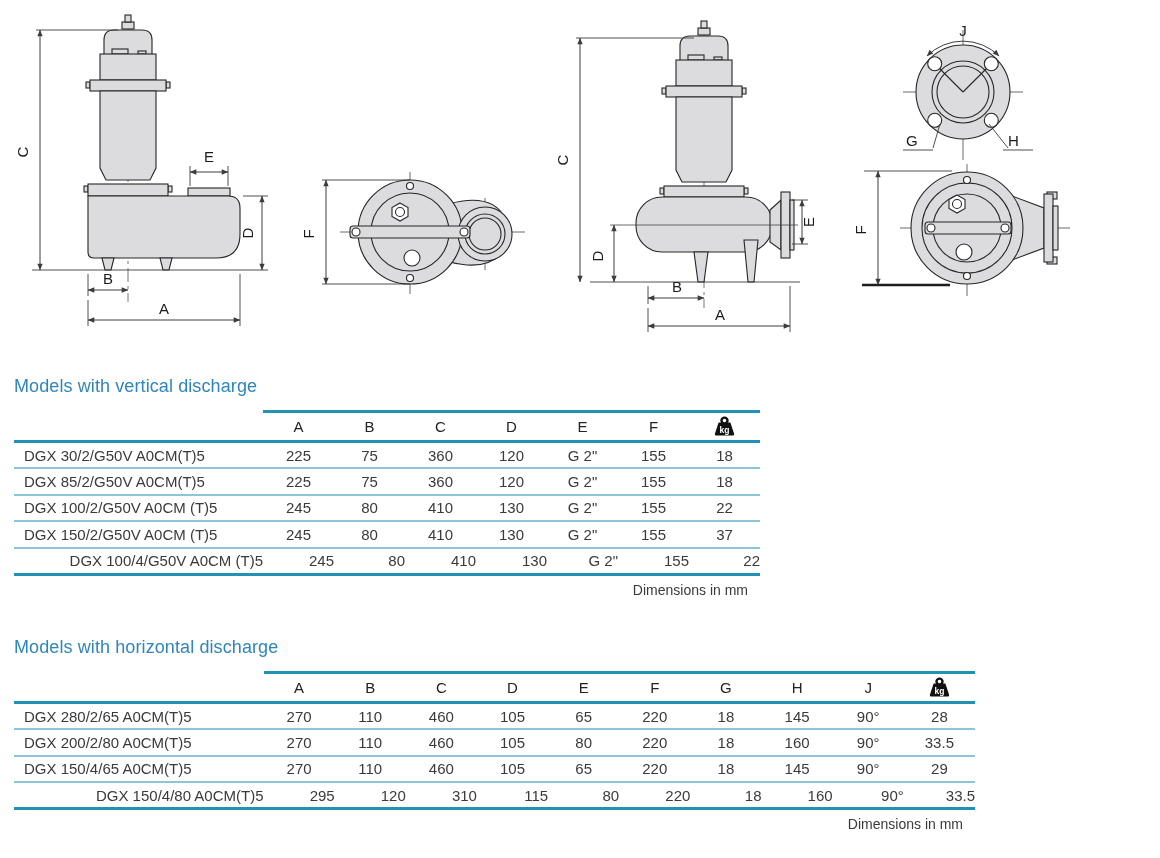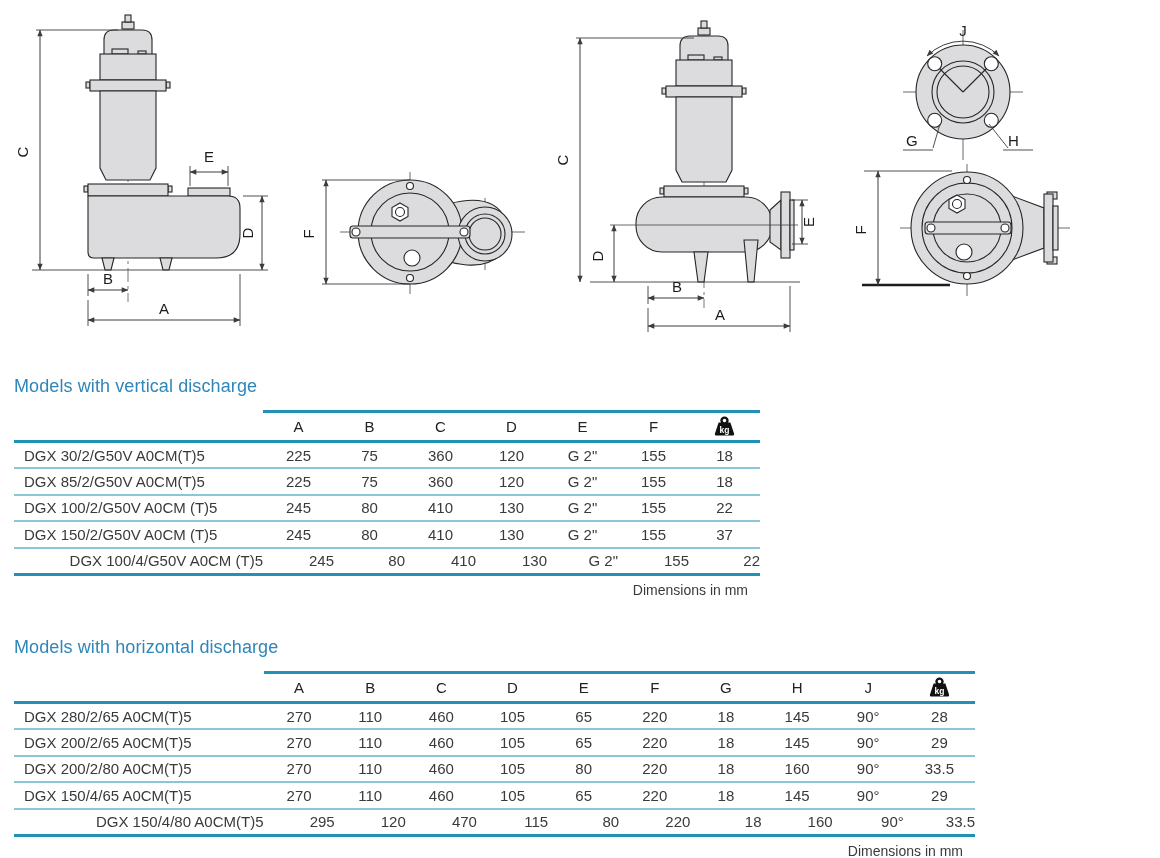--- a/index.html
+++ b/index.html
@@ -332,33 +332,20 @@
           <td>460</td>
           <td>105</td>
           <td>65</td>
           <td>220</td>
           <td>18</td>
           <td>145</td>
           <td>90°</td>
           <td>28</td>
         </tr>
         <tr>
-          <td class="model">DGX 200/2/65 A0CM(T)5</td>
-          <td>270</td>
-          <td>110</td>
-          <td>460</td>
-          <td>105</td>
-          <td>65</td>
-          <td>220</td>
-          <td>18</td>
-          <td>145</td>
-          <td>90°</td>
-          <td>29</td>
-        </tr>
-        <tr>
           <td class="model">DGX 200/2/80 A0CM(T)5</td>
           <td>270</td>
           <td>110</td>
           <td>460</td>
           <td>105</td>
           <td>80</td>
           <td>220</td>
           <td>18</td>
           <td>160</td>
           <td>90°</td>
@@ -374,21 +361,21 @@
           <td>220</td>
           <td>18</td>
           <td>145</td>
           <td>90°</td>
           <td>29</td>
         </tr>
         <tr>
           <td class="model">DGX 150/4/80 A0CM(T)5</td>
           <td>295</td>
           <td>120</td>
-          <td>470</td>
+          <td>310</td>
           <td>115</td>
           <td>80</td>
           <td>220</td>
           <td>18</td>
           <td>160</td>
           <td>90°</td>
           <td>33.5</td>
         </tr>
       </tbody>
   </table>

